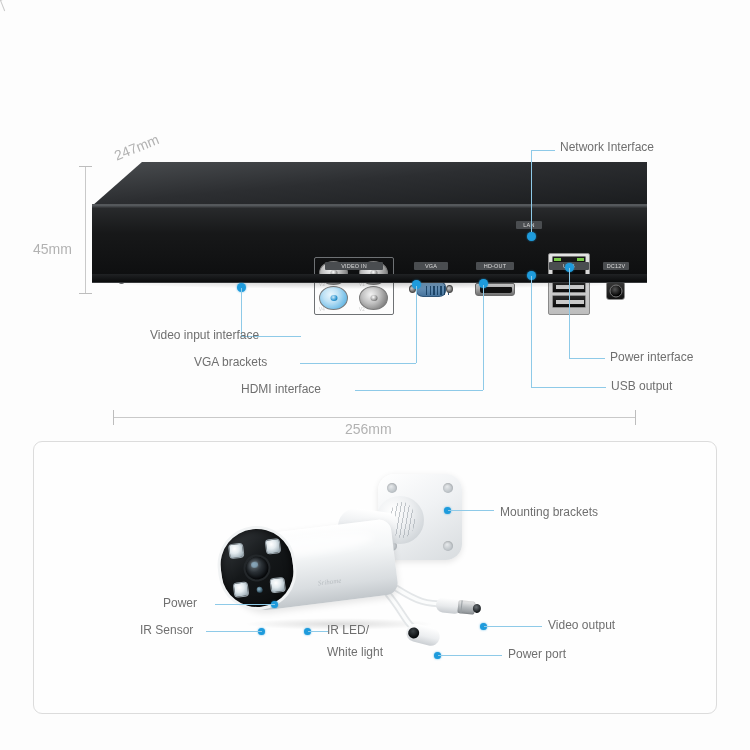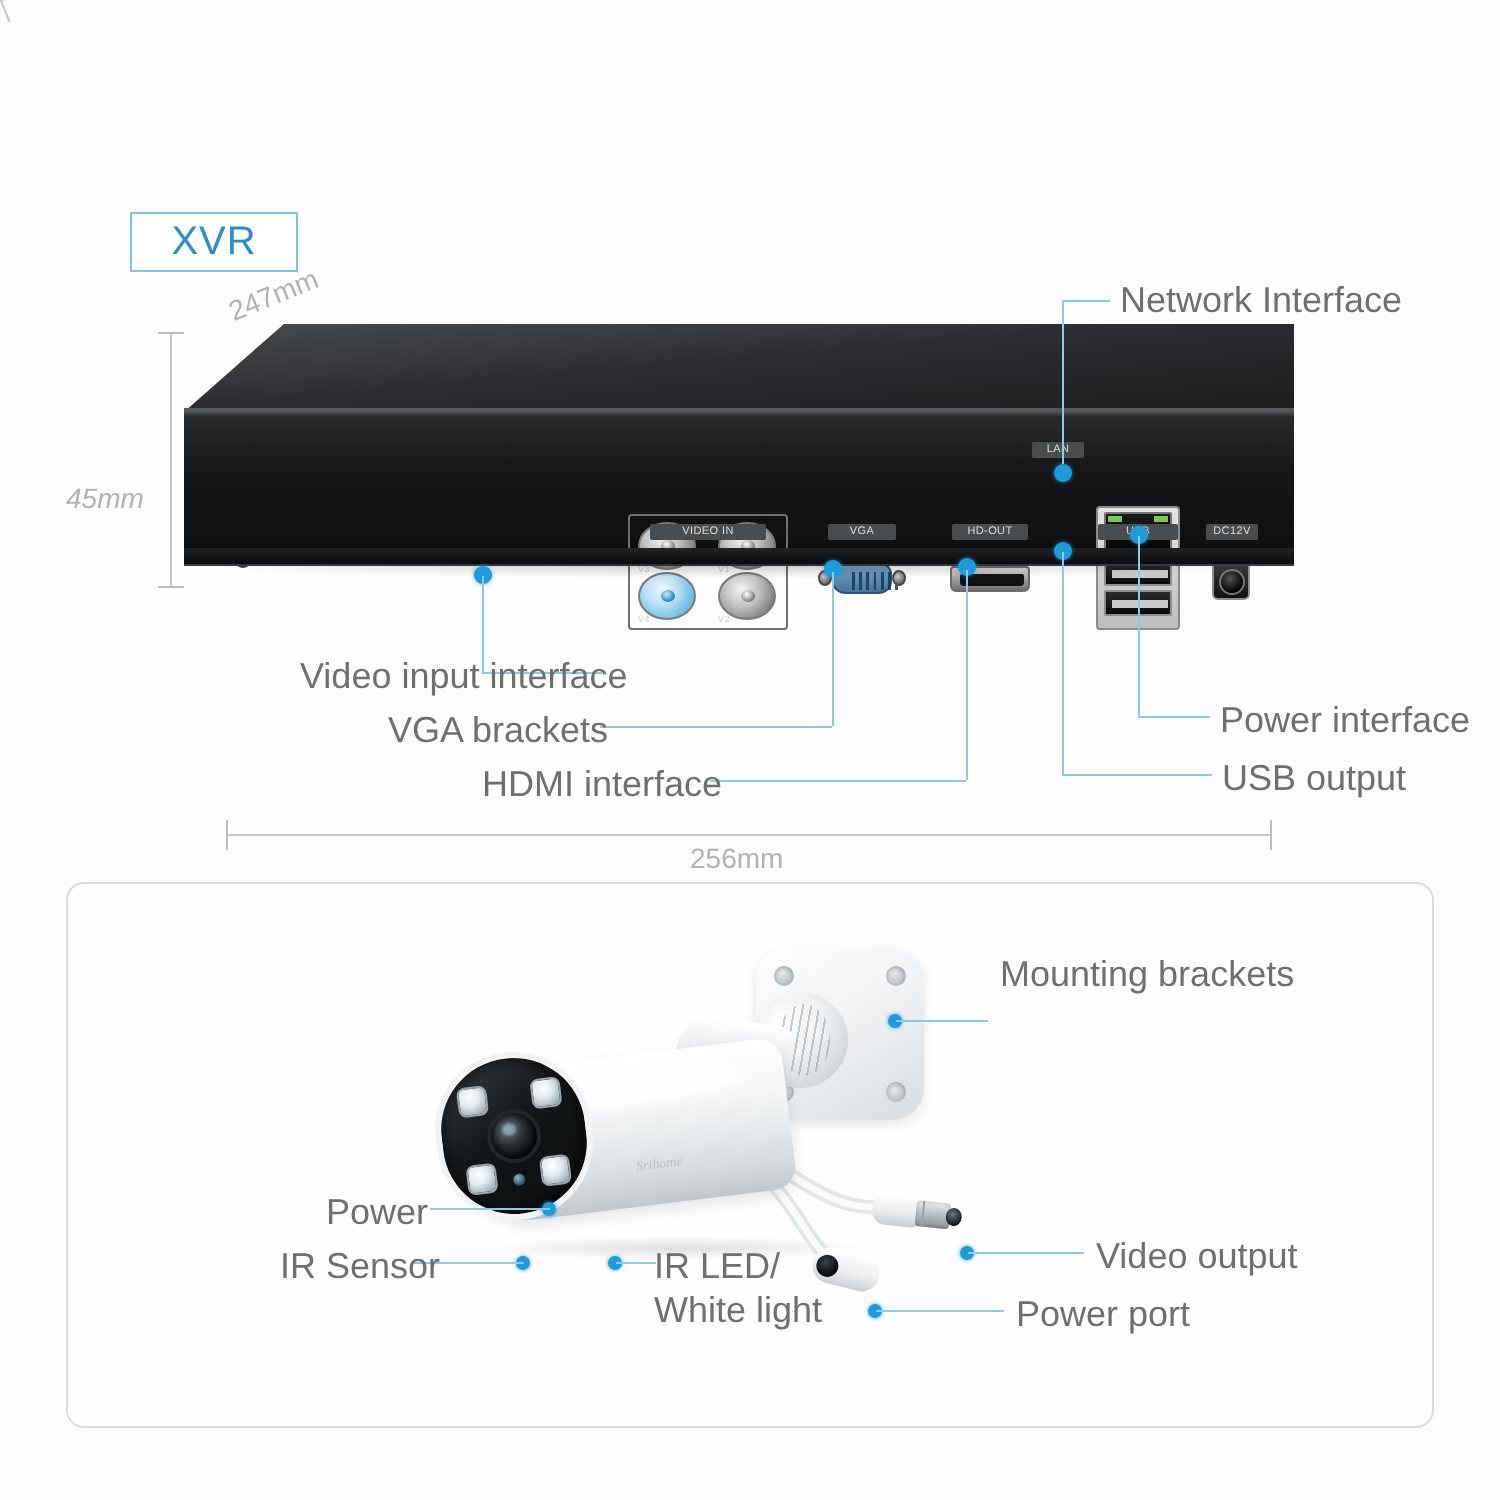--- a/index.html
+++ b/index.html
@@ -176,21 +176,21 @@
   .dot {
     position: absolute; width: 9px; height: 9px; border-radius: 50%;
     background: #1e9bdc; box-shadow: 0 0 2px rgba(30,155,220,.8);
   }
 
   
   .lead { position: absolute; background: #8ecae8; }
   .lead.h { height: 1px; }
   .lead.v { width: 1px; }
   .callout {
-    position: absolute; color: #6f6f6f; font-size: 18px;
+    position: absolute; color: #6f6f6f; font-size: 12px;
     white-space: nowrap; font-family: "Liberation Sans", sans-serif;
   }
   .callout.r { text-align: right; }
 
   
   .dim-line { position: absolute; background: #c9c9c9; }
   .dim-line.h { height: 1px; }
   .dim-line.v { width: 1px; }
   .dim-tick { position: absolute; background: #bdbdbd; }
   .dim-text {
@@ -210,21 +210,21 @@
   }
   #txt-247 {
     left: 115px; top: 148px;
     transform: rotate(-22deg); transform-origin: 0 50%;
   }
 
   
   #dim-45-line { left: 85px; top: 166px; height: 128px; }
   #dim-45-t1 { left: 79px; top: 166px; width: 13px; height: 1px; }
   #dim-45-t2 { left: 79px; top: 293px; width: 13px; height: 1px; }
-  #txt-45 { left: 33px; top: 241px; font-style: italic; }
+  #txt-45 { left: 33px; top: 241px; }
 
   
   #dim-256-line { left: 113px; top: 417px; width: 523px; }
   #dim-256-t1 { left: 113px; top: 410px; width: 1px; height: 15px; }
   #dim-256-t2 { left: 635px; top: 410px; width: 1px; height: 15px; }
   #txt-256 { left: 345px; top: 421px; }
 
   
   #cam { position: absolute; left: 210px; top: 470px; width: 300px; height: 215px; }
   .cam-body {
@@ -349,21 +349,20 @@
     position: absolute; left: 34px; top: 148px; width: 190px; height: 12px;
     background: radial-gradient(ellipse at 50% 50%, rgba(0,0,0,.13), rgba(0,0,0,0) 70%);
   }
 </style>
 </head>
 <body>
 
 <div id="page">
 
 
-  <div class="tag-box" id="tag-xvr">XVR</div>
 
   <div id="dim-247">
     <div class="dl"></div>
       <div class="tk1"></div>
   </div>
   <div class="dim-text" id="txt-247">247mm</div>
 
   <div class="dim-line v" id="dim-45-line"></div>
   <div class="dim-tick" id="dim-45-t1"></div>
   <div class="dim-tick" id="dim-45-t2"></div>
@@ -502,21 +501,21 @@
   </div>
 
   <div class="dot" style="left:444px; top:507px; width:7px; height:7px;"></div>
   <div class="dot" style="left:271px; top:601px; width:7px; height:7px;"></div>
   <div class="dot" style="left:258px; top:628px; width:7px; height:7px;"></div>
   <div class="dot" style="left:304px; top:628px; width:7px; height:7px;"></div>
   <div class="dot" style="left:480px; top:623px; width:7px; height:7px;"></div>
   <div class="dot" style="left:434px; top:652px; width:7px; height:7px;"></div>
 
   <div class="lead h" style="left:448px; top:510px; width:46px;"></div>
-  <div class="callout" style="left:500px; top:477px;">Mounting brackets</div>
+  <div class="callout" style="left:500px; top:505px;">Mounting brackets</div>
 
   <div class="lead h" style="left:215px; top:604px; width:60px;"></div>
   <div class="callout r" style="left:163px; top:596px;">Power</div>
 
   <div class="lead h" style="left:206px; top:631px; width:56px;"></div>
   <div class="callout r" style="left:140px; top:623px;">IR Sensor</div>
 
   <div class="lead h" style="left:308px; top:631px; width:20px;"></div>
   <div class="callout" style="left:327px; top:623px;">IR LED/</div>
   <div class="callout" style="left:327px; top:645px;">White light</div>

